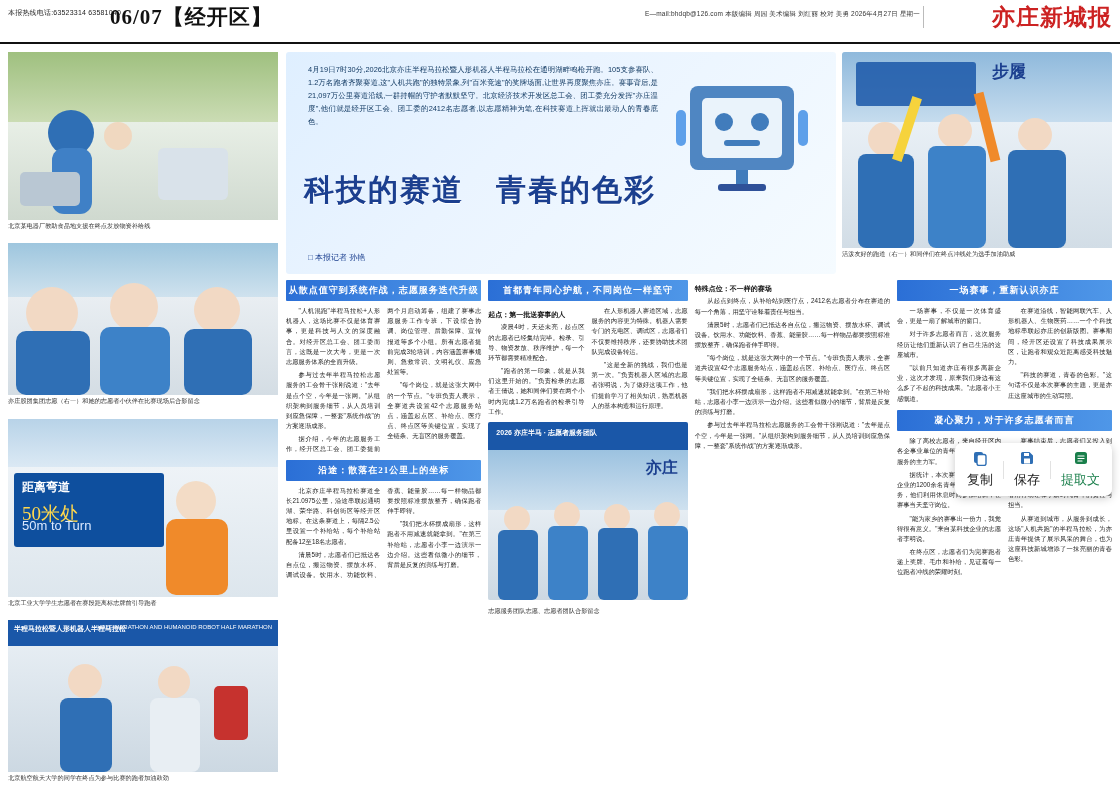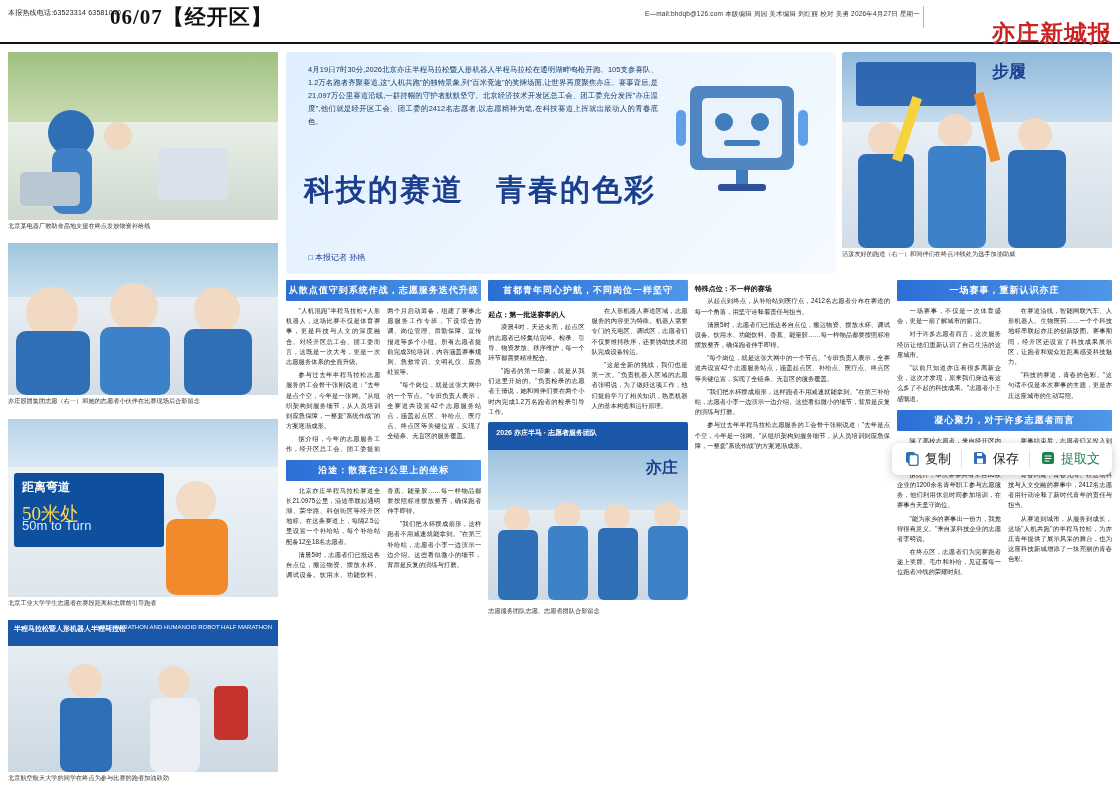--- a/index.html
+++ b/index.html
@@ -22,21 +22,21 @@
     position:absolute; left:110px; top:3px;
     font-size:21px; font-weight:bold; color:#111;
     font-family:"Liberation Serif", serif; letter-spacing:1px;
   }
   .mh-right {
     position:absolute; right:200px; top:10px;
     font-size:6.5px; color:#333; text-align:right; letter-spacing:0.2px;
   }
   .mh-rule { position:absolute; right:196px; top:6px; width:1px; height:22px; background:#bbb; }
   .mh-logo {
-    position:absolute; right:8px; top:18px;
+    position:absolute; right:8px; top:2px;
     font-family:"Liberation Serif", serif;
     font-size:23px; font-weight:bold; color:#cc2222; letter-spacing:1px;
   }
   
   .page {
     position:absolute; top:46px; left:0; width:1120px; height:749px;
     padding:6px 8px 4px 8px;
     display:flex; gap:8px;
   }
   
@@ -103,21 +103,21 @@
   .rcol { width:215px; display:flex; flex-direction:column; gap:5px; }
 
   
   .toolbar {
     position:absolute; right:8px; top:443px;
     display:flex; align-items:center; gap:10px;
     background:#ffffff; border-radius:7px;
     box-shadow:0 2px 10px rgba(0,0,0,0.22);
     padding:7px 12px; z-index:40;
   }
-  .tb-item { display:flex; gap:5px; font-size:13px; color:#222; cursor:pointer; }
+  .tb-item { display:flex; align-items:center; gap:5px; font-size:13px; color:#222; cursor:pointer;flex-direction:column; }
   .tb-ico { width:16px; height:16px; display:inline-block; }
   .tb-sep { width:1px; height:18px; background:#e2e2e2; }
   .tb-last { color:#1a7f4b; }
 
   
   .ph { position:relative; width:100%; overflow:hidden;text-align:right; }
   .ph .band { position:absolute; left:0; right:0; }
   .blob { position:absolute; border-radius:50%; }
 </style>
 </head>

